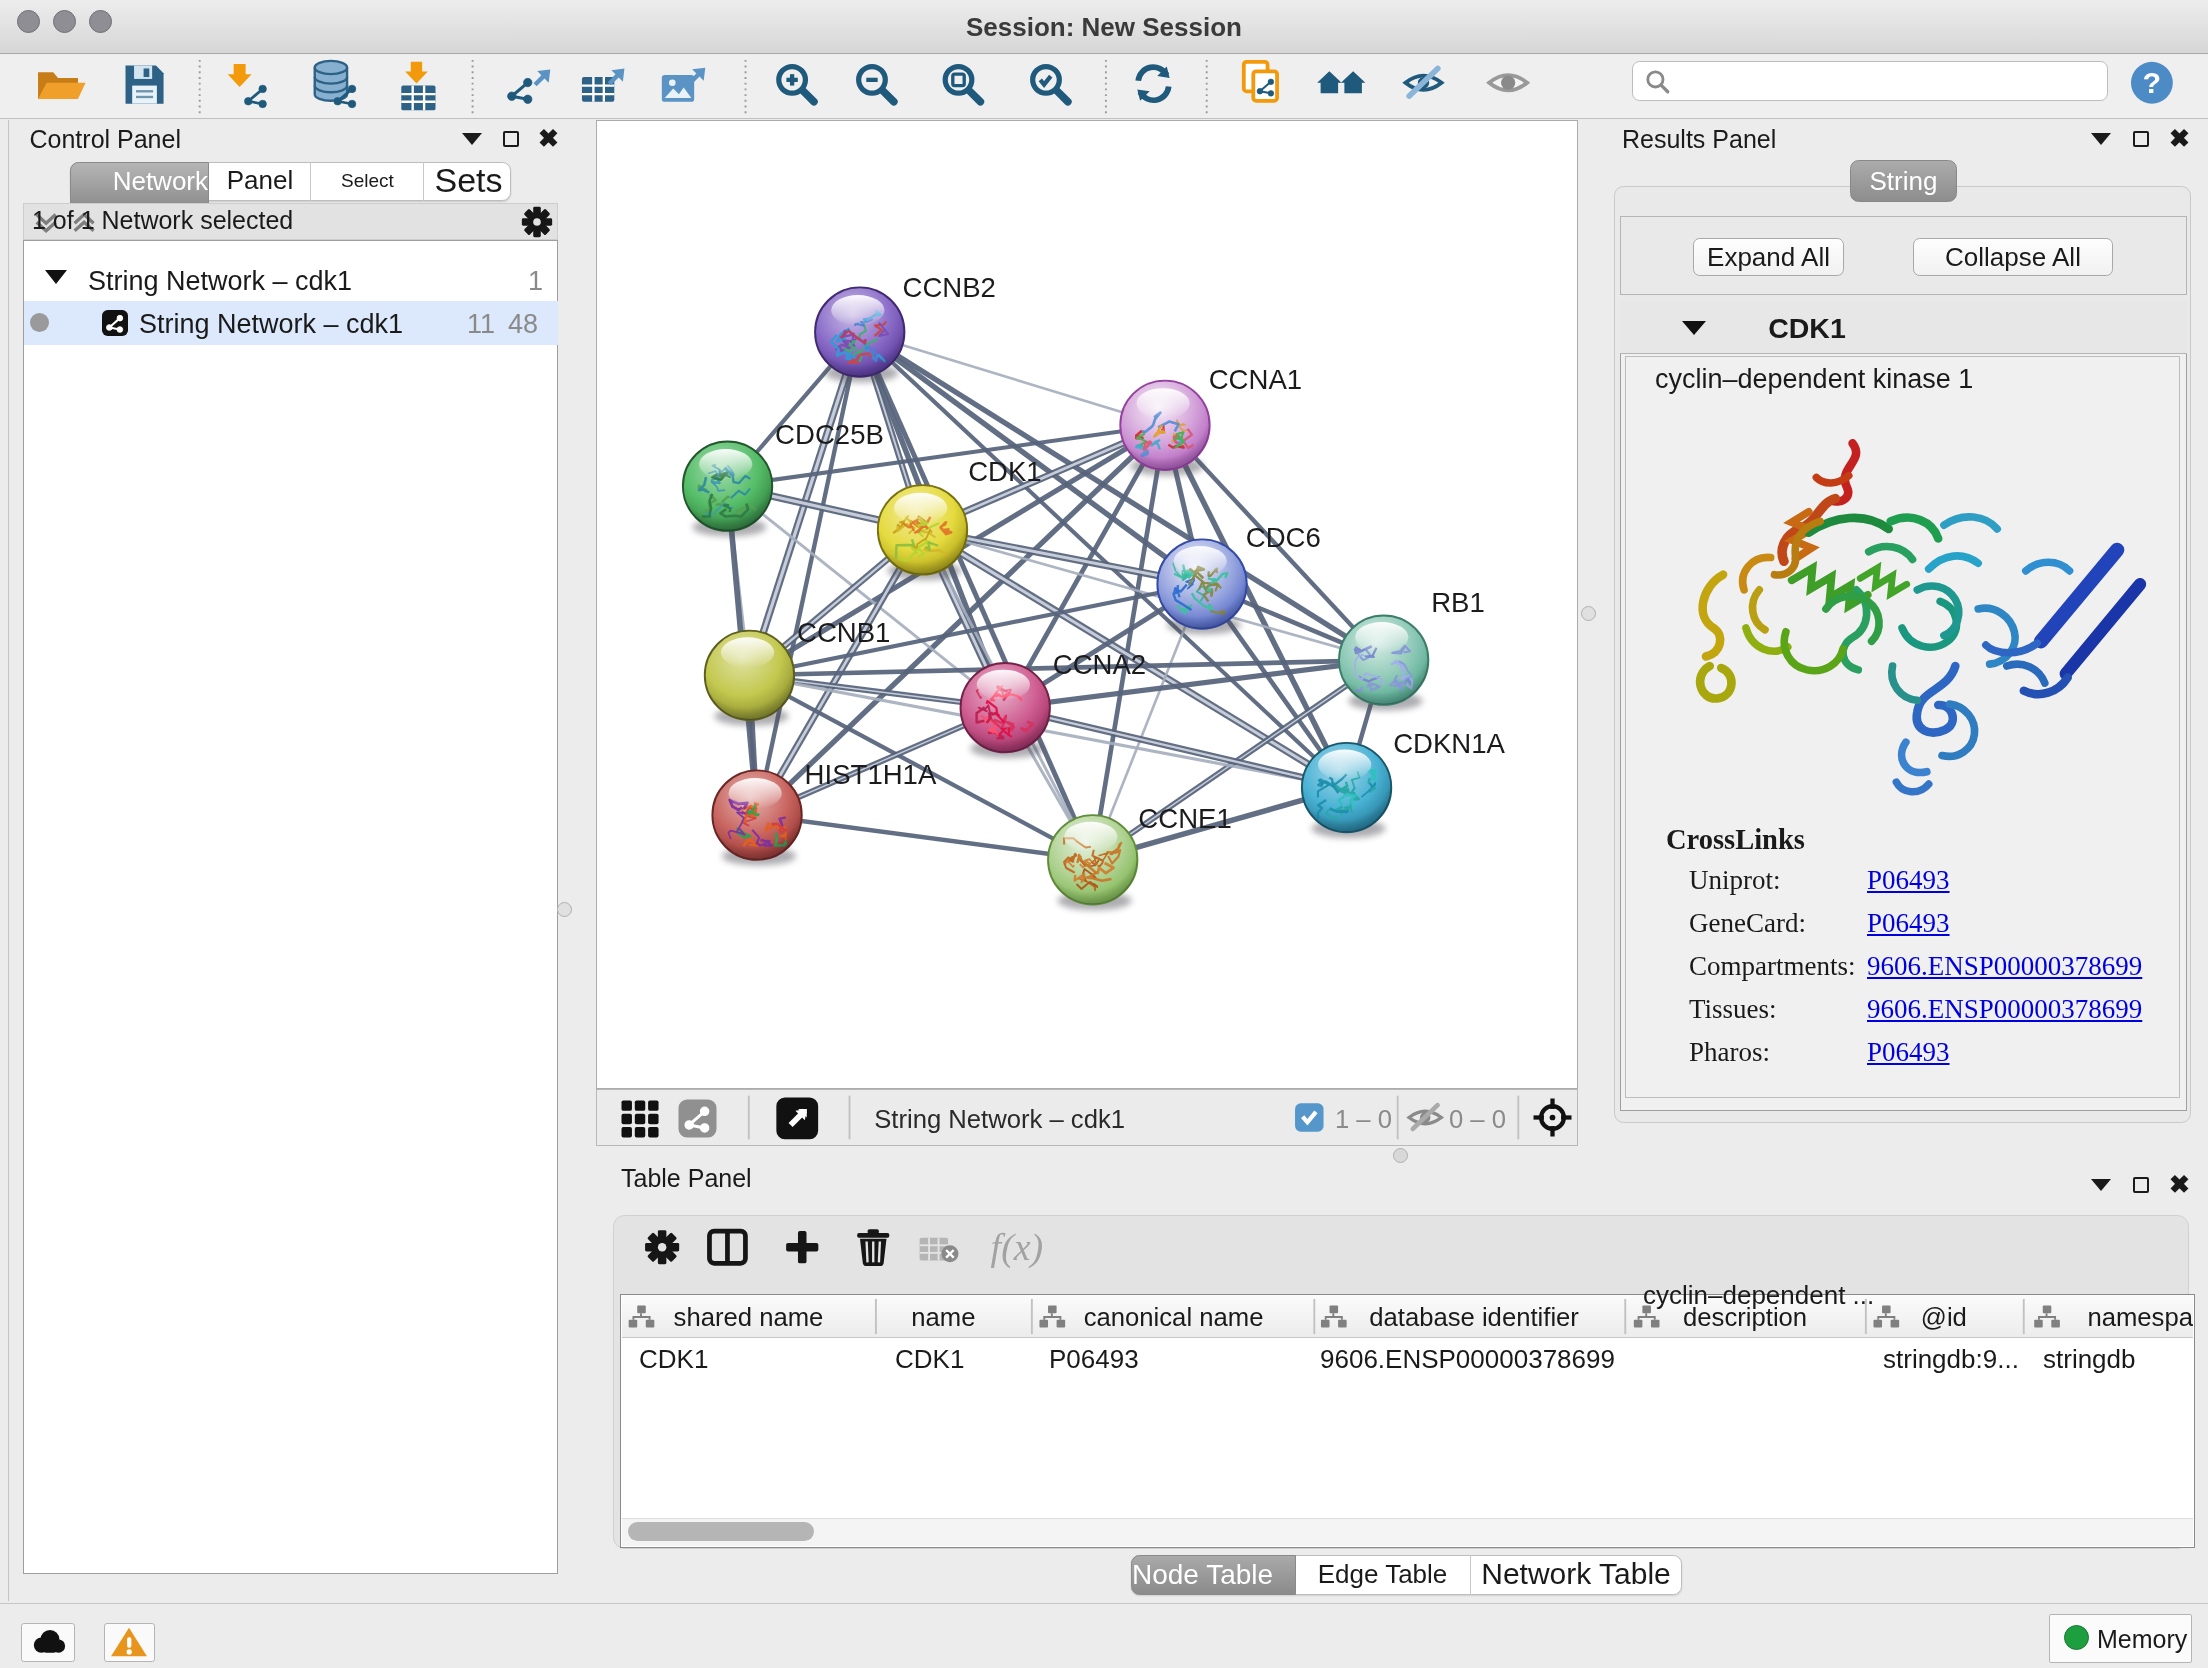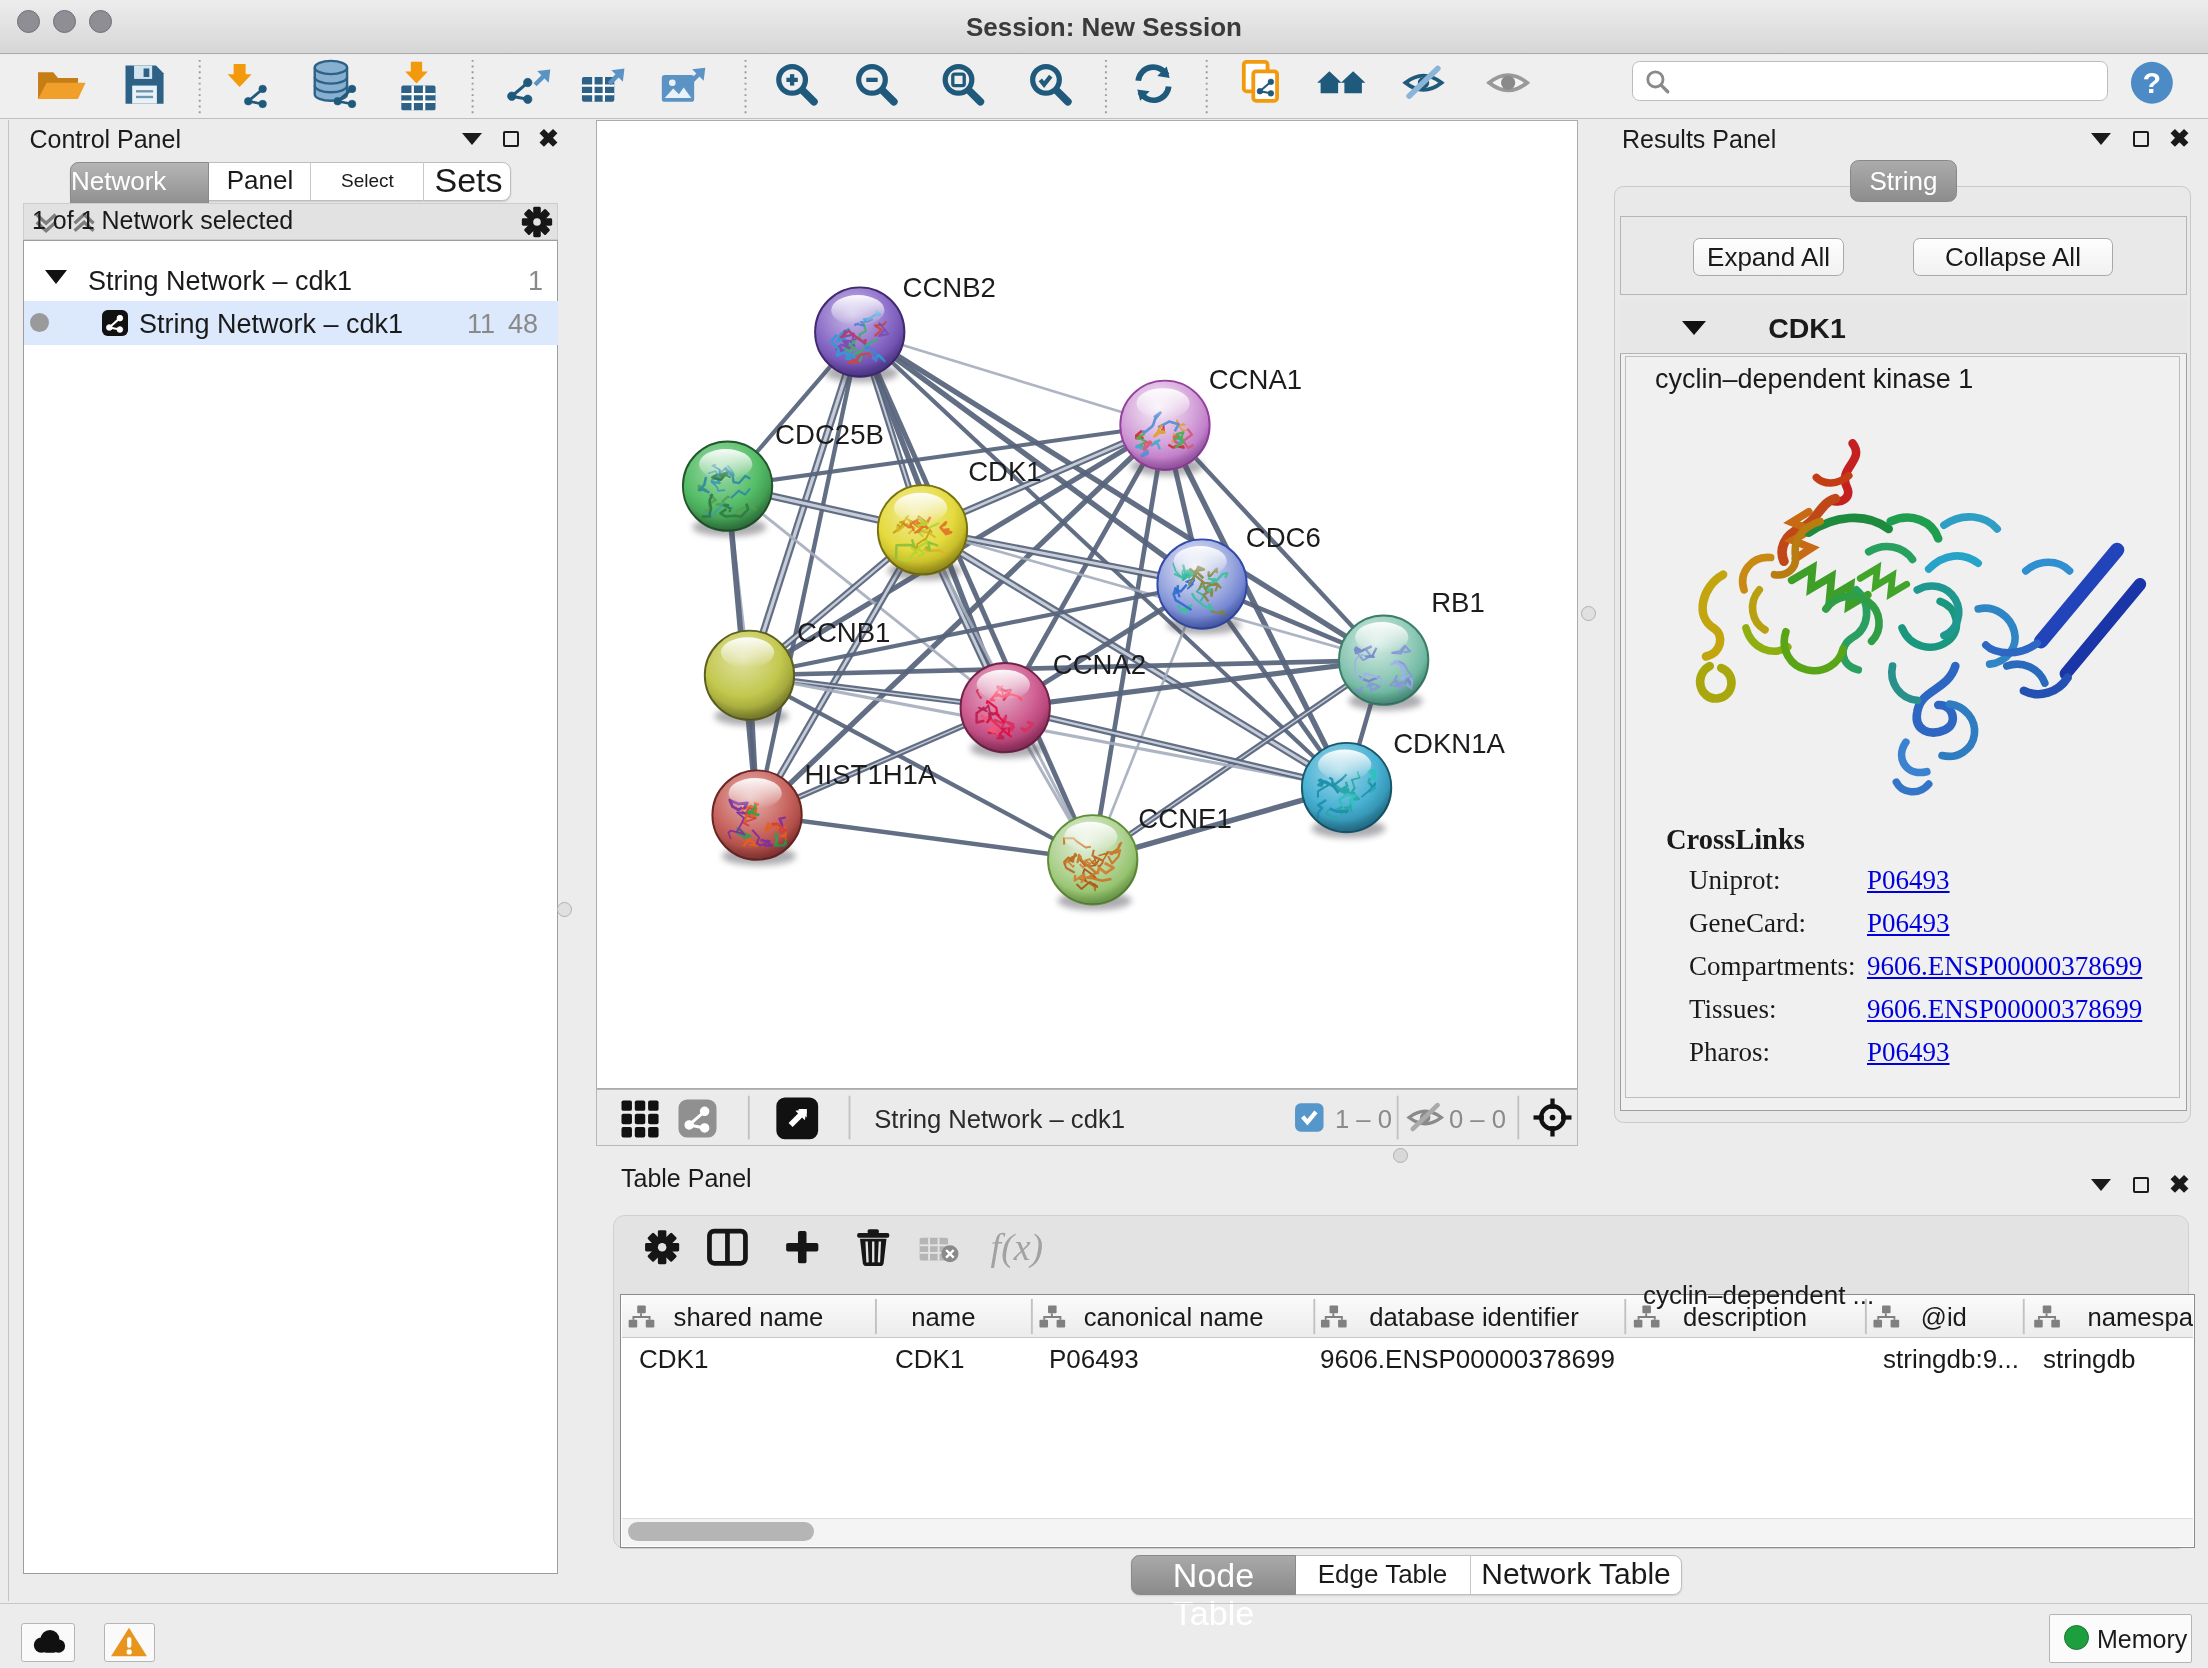--- a/index.html
+++ b/index.html
@@ -153,21 +153,21 @@
   </svg>
 
 <div class="abs" style="left:7.6px;top:120px;width:1px;height:1481px;background:#c4c4c4"></div>
 <div class="abs ptitle" style="left:29.5px;top:125px">Control Panel</div>
 <div class="wicons" style="left:462px;top:126px">
     <div class="tri"></div>
     <div class="maxi" style="margin-left:7.6px"></div>
     <div class="xx" style="margin-left:5.7px">✖</div>
   </div>
 <div class="abs" style="left:70px;top:162px;width:441px;height:39px;background:#fff;border:1px solid #bdbdbd;border-radius:8.6px;box-shadow:0 1px 1.9px rgba(0,0,0,0.15)"></div>
-<div class="abs" style="left:70px;top:162px;width:139px;height:50px;background:linear-gradient(#b5b5b5,#898989);border:1px solid #8a8a8a;border-radius:8.6px 0 0 8.6px;color:#fff;font-size:26px;text-align:left;line-height:37px">Network</div>
+<div class="abs" style="left:70px;top:162px;width:139px;height:50px;background:linear-gradient(#b5b5b5,#898989);border:1px solid #8a8a8a;border-radius:8.6px 0 0 8.6px;color:#fff;font-size:26px;text-align:right;line-height:37px">Network</div>
 <div class="abs" style="left:210px;top:162px;width:101px;height:39px;border-right:1px solid #c9c9c9;font-size:26px;text-align:center;line-height:37px">Panel</div>
 <div class="abs" style="left:312px;top:162px;width:112px;height:39px;border-right:1px solid #c9c9c9;font-size:19px;text-align:center;line-height:37px">Select</div>
 <div class="abs" style="left:425px;top:162px;width:87px;height:39px;font-size:34px;text-align:center;line-height:37px">Sets</div>
 <div class="abs" style="left:23px;top:203px;width:535px;height:37px;background:#e2e2e2;border:1px solid #cdcdcd"></div>
 <svg class="abs" style="left:28.5px;top:207px" width="76" height="28.5" fill="none" stroke="#7e7e7e" stroke-width="3.5" viewBox="0 0 80 30">
 <path d="M8,8 l10,9 10,-9 M8,16 l10,9 10,-9"></path>
     <path d="M48,17 l10,-9 10,9 M48,25 l10,-9 10,9"></path>
   </svg>
 <div class="abs" style="left:32px;top:206px;width:535px;text-align:left;font-size:25px;color:#1a1a1a">1 of 1 Network selected</div>
 <svg class="abs" style="left:519px;top:204px" width="36" height="36" viewBox="-19 -19 38 38">
@@ -809,21 +809,21 @@
 <div class="abs" style="left:895px;top:1344px;font-size:26px">CDK1</div>
 <div class="abs" style="left:1049px;top:1344px;font-size:26px">P06493</div>
 <div class="abs" style="left:1320px;top:1344px;font-size:26px">9606.ENSP00000378699</div>
 <div class="abs" style="left:1643px;top:1280px;font-size:26px">cyclin–dependent ...</div>
 <div class="abs" style="left:1883px;top:1344px;font-size:26px">stringdb:9...</div>
 <div class="abs" style="left:2043px;top:1344px;font-size:26px">stringdb</div>
 <div class="abs" style="left:622px;top:1518px;width:1571px;height:27.6px;background:#f4f4f4;border-top:1px solid #dcdcdc"></div>
 <div class="abs" style="left:628px;top:1522px;width:186px;height:19px;background:#b5b5b5;border-radius:9.5px"></div>
 
 <div class="abs" style="left:1131px;top:1555px;width:551px;height:40px;background:#fff;border:1px solid #bdbdbd;border-radius:8.6px;box-shadow:0 1px 1.9px rgba(0,0,0,0.12)"></div>
-<div class="abs" style="left:1131px;top:1555px;width:165px;height:40px;background:linear-gradient(#a9a9a9,#8b8b8b);border:1px solid #8a8a8a;border-radius:8.6px 0 0 8.6px;color:#fff;font-size:34px;text-align:center;line-height:38px">Node Table</div>
+<div class="abs" style="left:1131px;top:1555px;width:165px;height:40px;background:linear-gradient(#a9a9a9,#8b8b8b);border:1px solid #8a8a8a;border-radius:8.6px 0 0 8.6px;color:#fff;font-size:28px;line-height:38px">Node Table</div>
 <div class="abs" style="left:1295px;top:1555px;width:176px;height:40px;border-right:1px solid #c9c9c9;font-size:26px;text-align:center;line-height:38px">Edge Table</div>
 <div class="abs" style="left:1471px;top:1555px;width:210px;height:40px;font-size:30px;text-align:center;line-height:38px">Network Table</div>
 
 <div class="abs" style="left:0;top:1603px;width:2208px;height:1px;background:#c6c6c6"></div>
 <div class="abs" style="left:21px;top:1623px;width:54px;height:39px;background:#fafafa;border:1px solid #b5b5b5;border-radius:2.9px"></div>
 <svg class="abs" style="left:28.5px;top:1628px" width="40" height="28.5" viewBox="0 0 42 30">
     <g fill="#111">
       <circle cx="13" cy="18" r="8"></circle>
       <circle cx="22" cy="12" r="10"></circle>
       <circle cx="31" cy="19" r="7"></circle>

